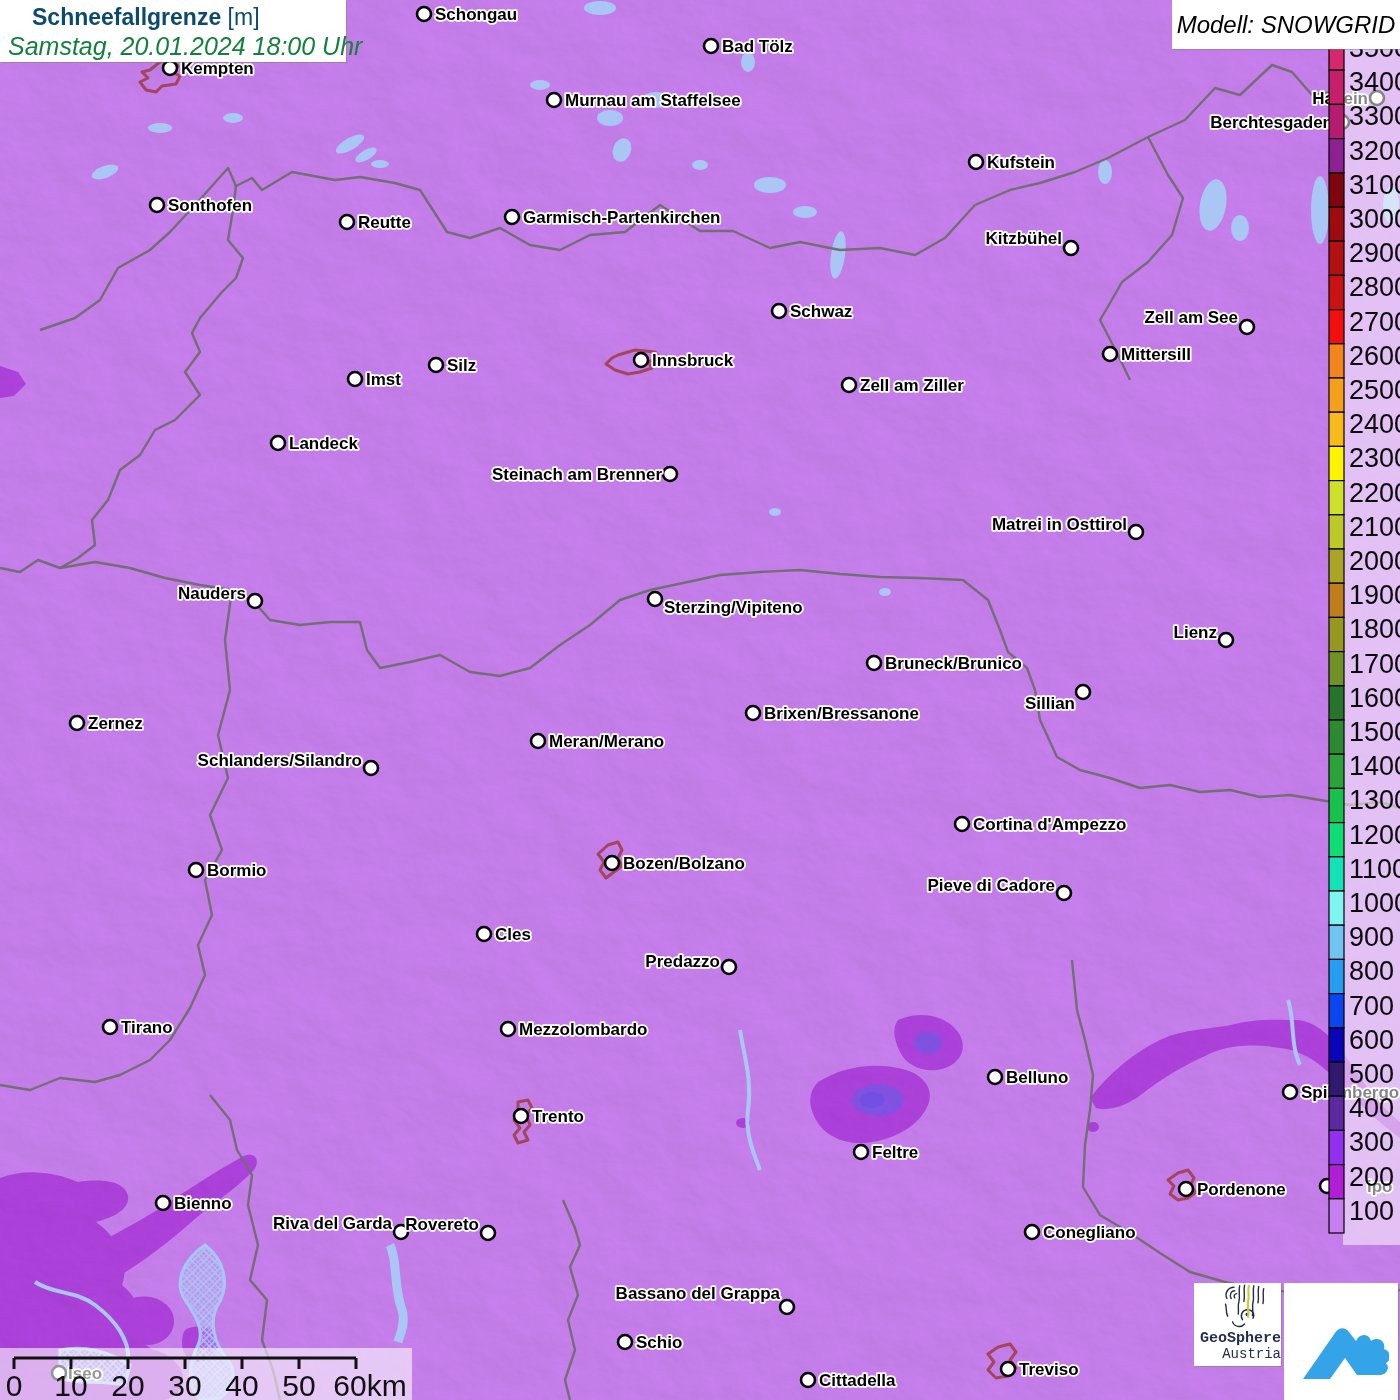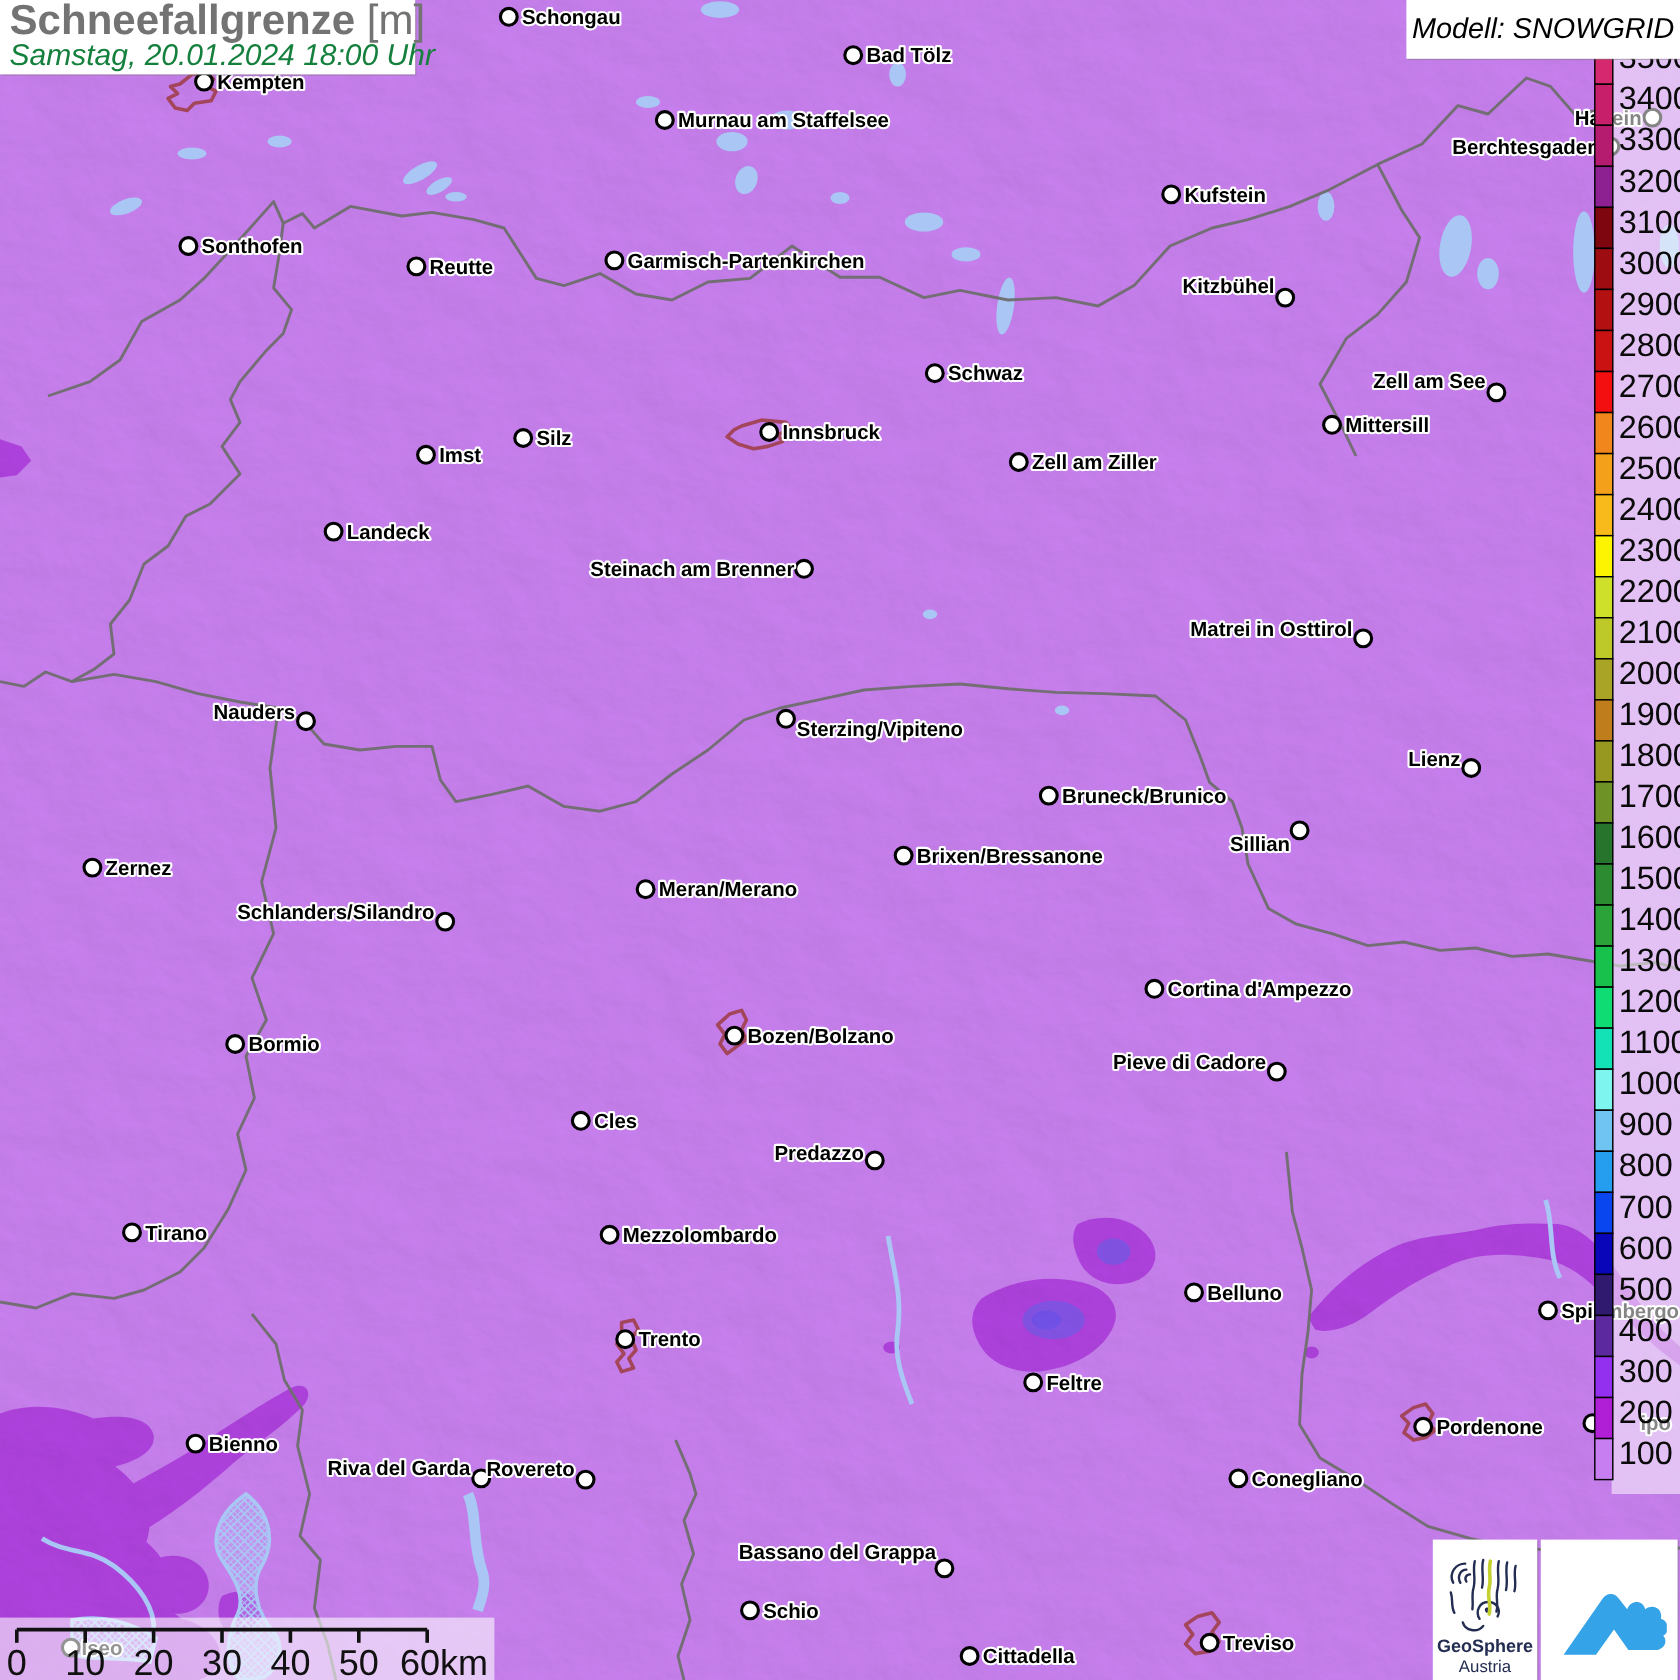--- a/index.html
+++ b/index.html
@@ -1,26 +1,26 @@
 <!DOCTYPE html>
 <html><head>
 <meta charset="utf-8">
 <style>
   html,body{margin:0;padding:0;background:#999;}
   #stage{position:relative;width:1400px;height:1400px;overflow:hidden;
          font-family:"Liberation Sans","DejaVu Sans",sans-serif;}
   #map-svg{position:absolute;left:0;top:0;}
   .panel{position:absolute;background:#ffffff;box-shadow:1px 1px 0 rgba(120,120,120,.45);}
   #title-box{left:0;top:0;width:346px;height:62px;padding:2px 8px;box-sizing:border-box;}
-  #title-line1{font-size:35px;font-weight:bold;color:#737373;line-height:30px;white-space:nowrap;}
+  #title-line1{font-size:23px;font-weight:bold;color:#0c4a6e;line-height:30px;white-space:nowrap;margin-left:24px;}
   #title-line1 .unit{font-weight:normal;}
   #title-line2{font-size:25px;font-style:italic;color:#15803d;line-height:28px;white-space:nowrap;}
   #model-box{right:0;top:0;width:228px;height:49px;display:flex;align-items:center;justify-content:center;}
   #model-box span{font-size:24px;font-style:italic;color:#000;white-space:nowrap;}
-  #geosphere-box{left:1194px;top:1283px;width:87px;height:117px;display:flex;flex-direction:column;align-items:center;justify-content:flex-end;padding-bottom:4px;box-sizing:border-box;}
+  #geosphere-box{left:1194px;top:1283px;width:87px;height:83px;display:flex;flex-direction:column;align-items:flex-end;justify-content:flex-end;padding-bottom:4px;box-sizing:border-box;font-family:Liberation Mono, monospace;}
   #partner-box{left:1284px;top:1283px;width:114px;height:117px;display:flex;align-items:center;justify-content:center;}
   .gs-name{font-size:15px;font-weight:bold;color:#232c51;line-height:16px;}
   .gs-sub{font-size:14px;color:#232c51;line-height:15px;}
   .city-label{font-size:17px;font-weight:bold;fill:#000;stroke:#fff;stroke-width:3.5px;paint-order:stroke;stroke-linejoin:round;}
   .cb-label{font-size:27px;fill:#0a0a0a;}
   .sb-num{font-size:30px;fill:#111;text-anchor:middle;}
 </style>
 </head>
 <body>
 

